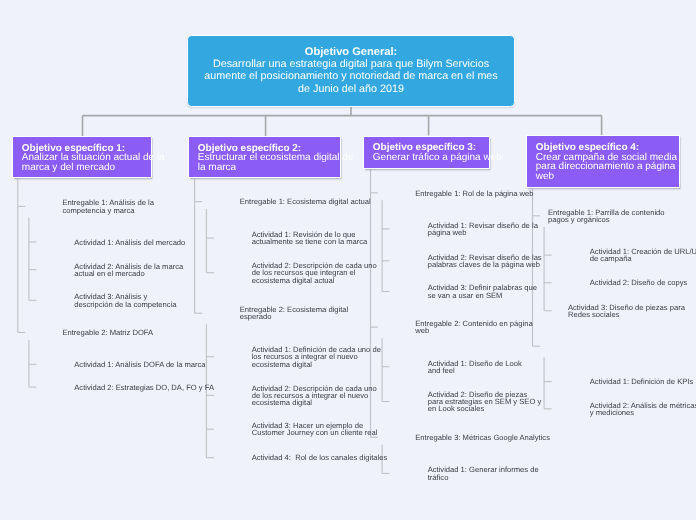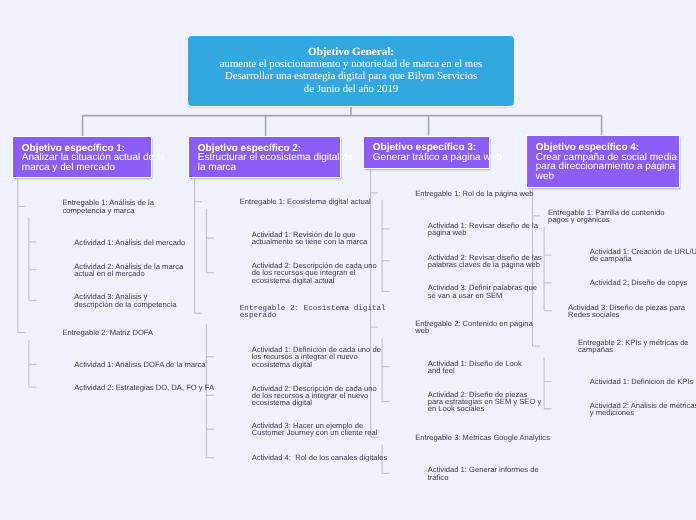--- a/index.html
+++ b/index.html
@@ -16,21 +16,20 @@
   .canvas { position:absolute; left:0; top:0; width:696px; height:520px; }
   svg.lines { position:absolute; left:0; top:0; width:696px; height:520px; pointer-events:none; }
   .box { position:absolute; border-radius:4.5px; color:#fff; border:1.8px solid #fff; }
   .root-box {
     left:187px; top:35.3px; width:328px; height:72px;
     background:#33a8e0;
     box-shadow: 0 1px 1.5px rgba(120,120,140,0.22);
     text-align:center;
     font-size:10.75px; line-height:12.1px;
     padding-top:10px;
-    font-family:Liberation Serif, serif;
   }
   .root-box .t { font-weight:bold; font-size:11.1px; }
   .root-box > div { white-space:nowrap; }
   .branch-box {
     position:absolute;
     background:#8b5cf6;
     box-shadow: 1px 1.5px 1.5px -0.5px rgba(80,80,100,0.5);
     font-size:10px; line-height:9.5px;
     padding:6.8px 6px 4px 8.5px;
     border-radius:0; color:#fff; border:1.8px solid #fff;
@@ -95,22 +94,22 @@
 <path d="M544.1 282.8 L551.6 282.8"></path>
 <path d="M544.1 310.7 L551.6 310.7"></path>
 <path d="M532.5 346.2 L540.0 346.2"></path>
 <path d="M544.1 357.3 L544.1 408.8"></path>
 <path d="M544.1 381.6 L551.6 381.6"></path>
 <path d="M544.1 408.8 L551.6 408.8"></path>
 </g>
 </svg>
 <div class="box root-box">
 <div class="t">Objetivo General:</div>
+<div>Desarrollar una estrategia digital para que Bilym Servicios</div>
 <div>aumente el posicionamiento y notoriedad de marca en el mes</div>
-<div>Desarrollar una estrategia digital para que Bilym Servicios</div>
 <div>de Junio del año 2019</div>
 </div>
 <div class="branch-box" style="left:12.3px;top:136.2px;width:139.8px;height:41.8px;">
 <div class="t">Objetivo específico 1:</div>
 <div>Analizar la situación actual de la</div>
 <div>marca y del mercado</div>
 </div>
 <div class="branch-box" style="left:188.3px;top:136.2px;width:152.8px;height:41.8px;">
 <div class="t">Objetivo específico 2:</div>
 <div>Estructurar el ecosistema digital de</div>
@@ -155,21 +154,21 @@
 </div>
 <div class="node" style="left:217.7px;top:231.0px;">
 <div>Actividad 1: Revisión de lo que</div>
 <div>actualmente se tiene con la marca</div>
 </div>
 <div class="node" style="left:217.7px;top:261.9px;">
 <div>Actividad 2: Descripción de cada uno</div>
 <div>de los recursos que integran el</div>
 <div>ecosistema digital actual</div>
 </div>
-<div class="node" style="left:205.8px;top:306.1px;font-family:Liberation Mono, monospace;">
+<div class="node" style="left:205.8px;top:306.1px;">
 <div>Entregable 2: Ecosistema digital</div>
 <div>esperado</div>
 </div>
 <div class="node" style="left:217.7px;top:345.9px;">
 <div>Actividad 1: Definición de cada uno de</div>
 <div>los recursos a integrar el nuevo</div>
 <div>ecosistema digital</div>
 </div>
 <div class="node" style="left:217.7px;top:384.6px;">
 <div>Actividad 2: Descripción de cada uno</div>
@@ -226,24 +225,20 @@
 <div>Actividad 1: Creación de URL/UTMS</div>
 <div>de campaña</div>
 </div>
 <div class="node" style="left:555.8px;top:279.4px;">
 <div>Actividad 2: Diseño de copys</div>
 </div>
 <div class="node" style="left:534px;top:303.6px;">
 <div>Actividad 3: Diseño de piezas para</div>
 <div>Redes sociales</div>
 </div>
-<div class="node" style="left:544.0px;top:339.1px;">
-<div>Entregable 2: KPIs y métricas de</div>
-<div>campañas</div>
-</div>
 <div class="node" style="left:555.8px;top:378.2px;">
 <div>Actividad 1: Definición de KPIs</div>
 </div>
 <div class="node" style="left:555.8px;top:401.7px;">
 <div>Actividad 2: Análisis de métricas</div>
 <div>y mediciones</div>
 </div>
 </div>
 
 </body></html>

